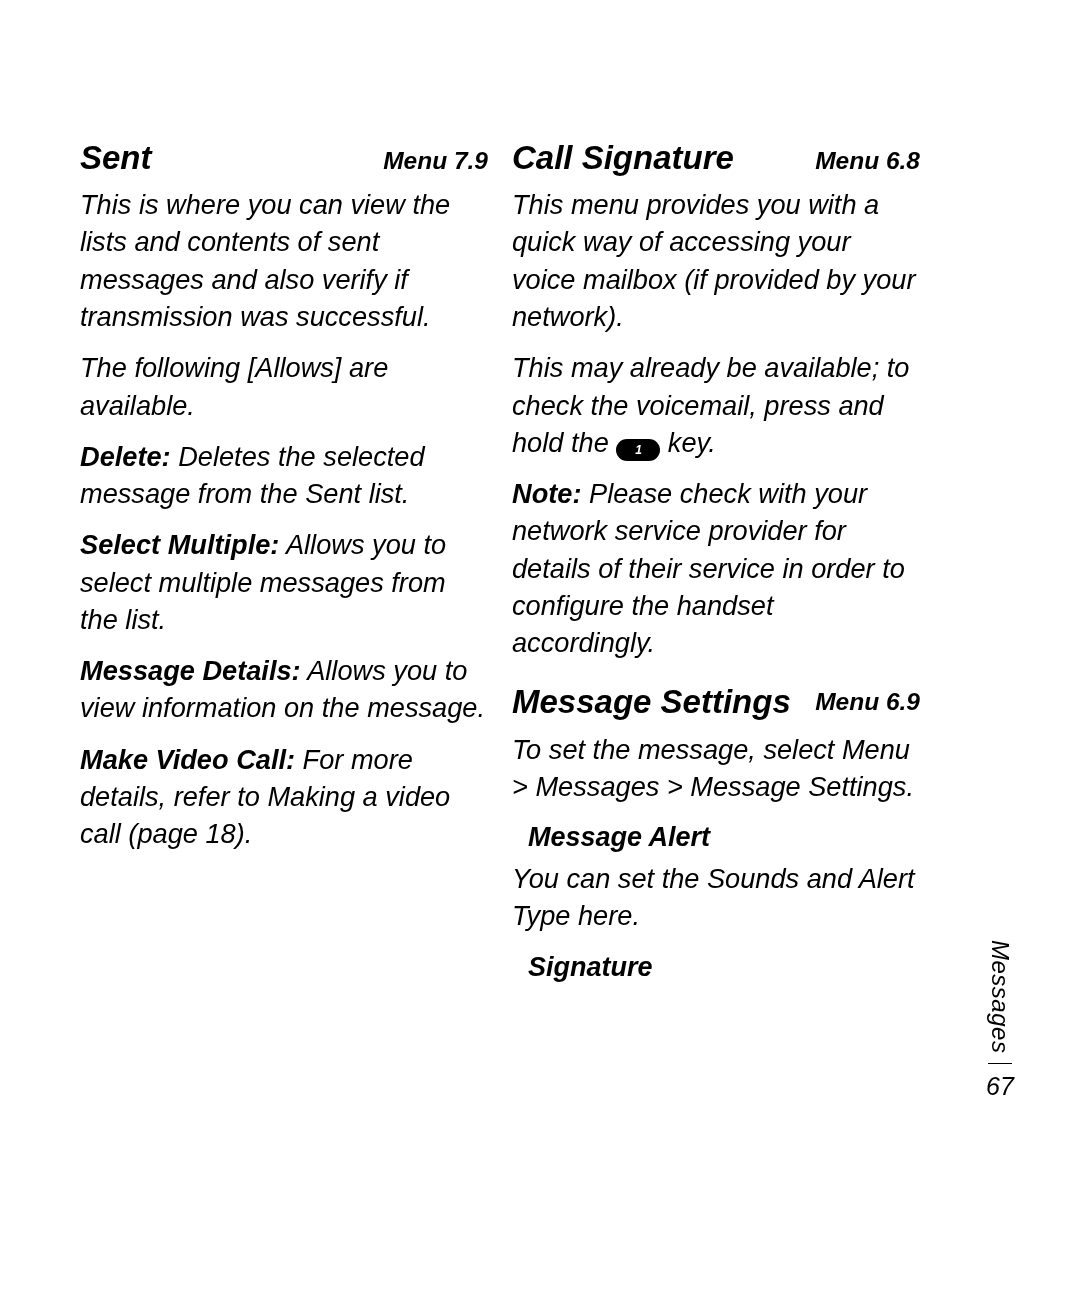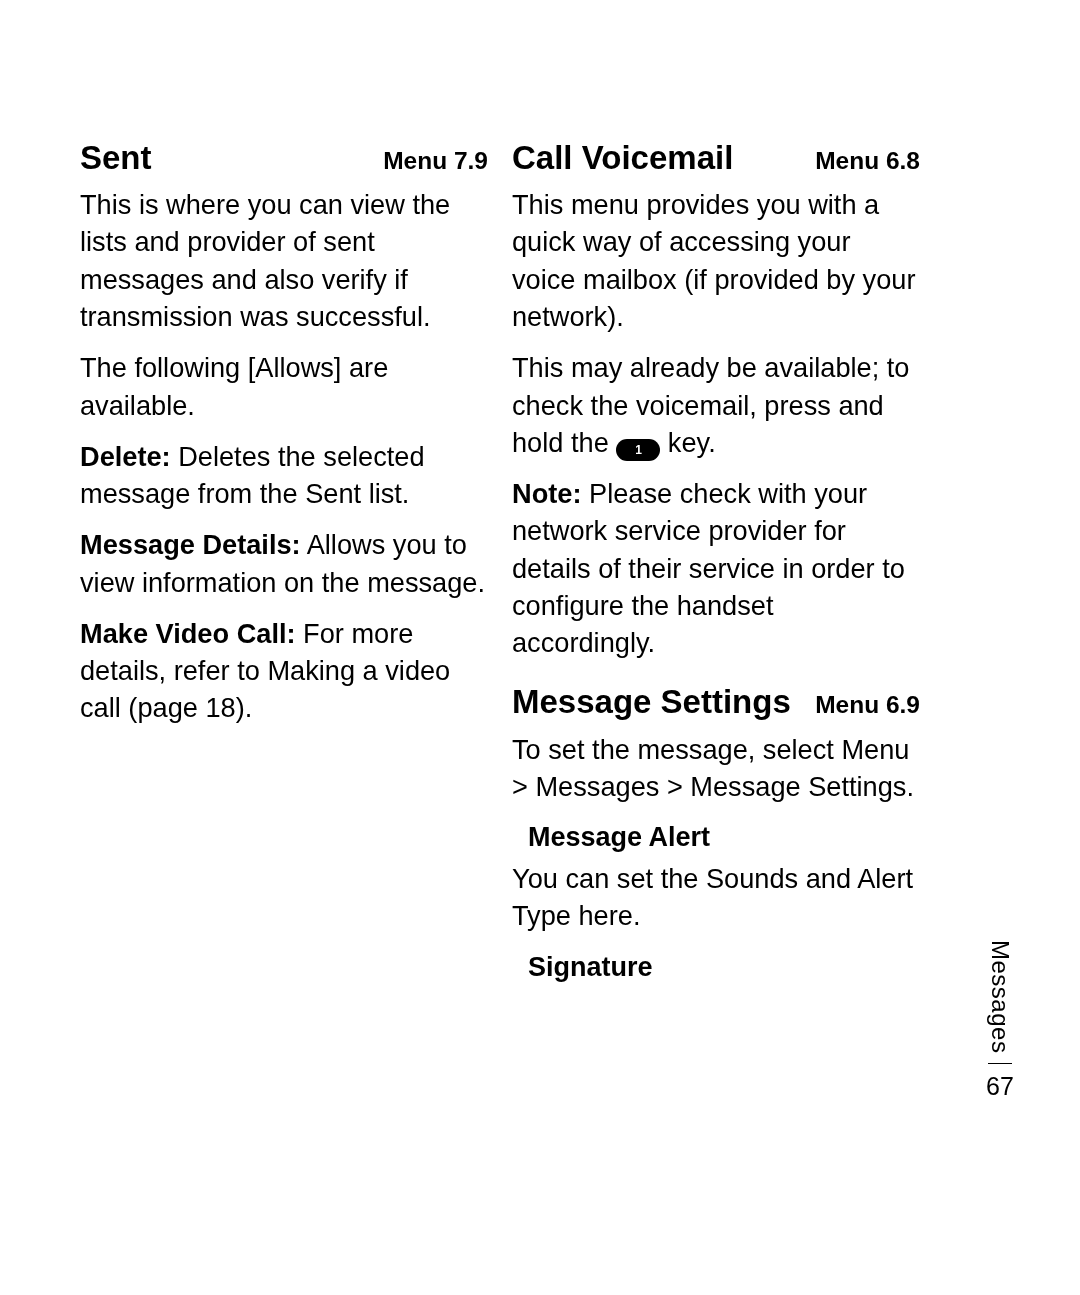--- a/index.html
+++ b/index.html
@@ -9,20 +9,21 @@
     color: #000;
     font-family: "Myriad Pro", "Segoe UI", "Helvetica Neue", Arial, sans-serif;
     width: 1080px;
     height: 1295px;
     overflow: hidden;
   }
   .page {
     position: relative;
     width: 1080px;
     height: 1295px;
+    font-style: italic;
   }
   .columns {
     display: flex;
     flex-direction: row;
     padding: 135px 0 0 80px;
     gap: 24px;
   }
   .col {
     width: 408px;
     font-size: 27.2px;
@@ -99,48 +100,51 @@
 <body>
 
 <div class="page">
   <div class="columns">
 
     <div class="col">
       <div class="heading-row">
         <span class="heading">Sent</span>
         <span class="menu-id">Menu 7.9</span>
       </div>
-      <p>This is where you can view the lists and provider of sent messages and also verify if transmission was successful.</p>
+      <p>This is where you can view the lists and contents of sent messages and also verify if transmission was successful.</p>
       <p>The following [Allows] are available.</p>
 
       <p class="term-line">
         <span class="term">Delete:</span><span> Deletes the selected message from the Sent list.</span>
+      </p>
+      <p class="term-line">
+        <span class="term">Select Multiple:</span><span> Allows you to select multiple messages from the list.</span>
       </p>
       <p class="term-line">
         <span class="term">Message Details:</span><span> Allows you to view information on the message.</span>
       </p>
       <p class="term-line">
         <span class="term">Make Video Call:</span><span> For more details, refer to Making a video call (page 18).</span>
       </p>
     </div>
 
     <div class="col">
       <div class="heading-row">
-        <span class="heading">Call Voicemail</span>
+        <span class="heading">Call Signature</span>
         <span class="menu-id">Menu 6.8</span>
       </div>
       <p>This menu provides you with a quick way of accessing your voice mailbox (if provided by your network).</p>
       <p>
         <span>This may already be available; to check the voicemail, press and hold the </span><span class="key-icon">1</span><span> key.</span>
       </p>
       <p class="term-line">
         <span class="term">Note:</span><span> Please check with your network service provider for details of their service in order to configure the handset accordingly.</span>
       </p>
 
-      <div class="heading-row" style="margin-top:18px;">
+      <div class="heading-row" style="margin-top:18px;align-items:center;">
         <span class="heading">Message Settings</span>
         <span class="menu-id">Menu 6.9</span>
       </div>
       <p>To set the message, select Menu &gt; Messages &gt; Message Settings.</p>
 
       <div class="subhead">Message Alert</div>
       <p>You can set the Sounds and Alert Type here.</p>
 
       <div class="subhead">Signature</div>
     </div>

